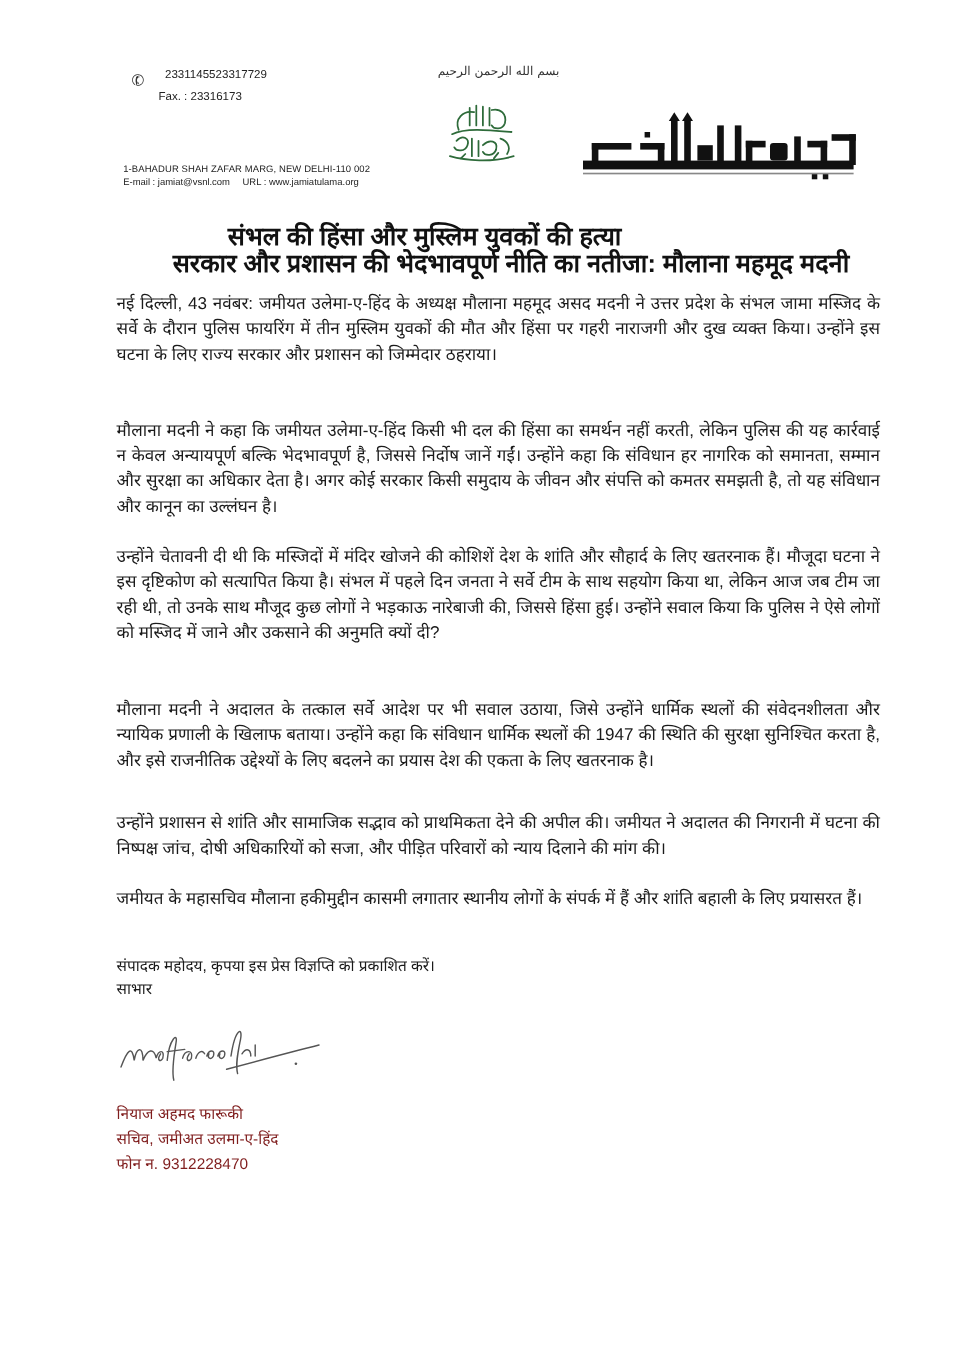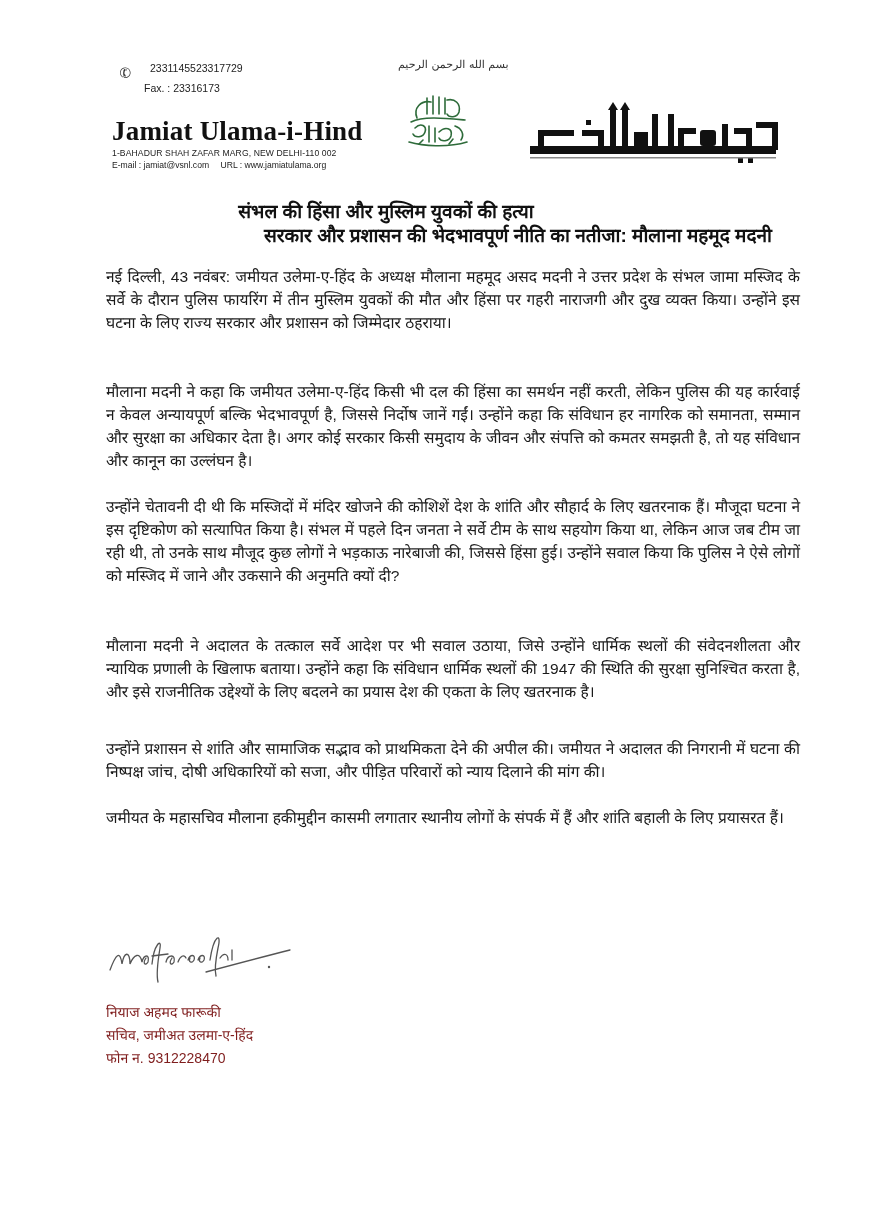--- a/index.html
+++ b/index.html
@@ -23,21 +23,21 @@
   
   .bismillah { position: absolute; left: 398px; top: 58px; font-family: "DejaVu Serif", serif;
       font-size: 11px; color: #333; direction: rtl; }
   .emblem { position: absolute; left: 403px; top: 92px; width: 72px; height: 58px; }
 
   
   .arabic-logo { position: absolute; left: 528px; top: 100px; width: 260px; height: 70px; }
 
   
   .title { position: absolute; left: 0; width: 772px; text-align: center; font-weight: bold;
-      font-size: 19px; color: #111; }
+      font-size: 23px; color: #111; }
   .title.l1 { top: 198px; }
   .title.l2 { top: 222px; text-align: right; }
 
   
   .body-text { position: absolute; left: 106px; width: 694px; font-size: 15.5px; line-height: 23px;
       color: #1a1a1a; text-align: justify; }
   .body-text p { margin: 0; }
   .p1 { top: 265px; }
   .p2 { top: 380px; }
   .p3 { top: 495px; }
@@ -58,21 +58,20 @@
     <div class="phone-row">
       <span class="phone-icon">✆</span>
       <div class="phones">
         <span>23311455</span>
         <span>23317729</span>
       </div>
     </div>
     <div class="fax">Fax. : 23316173</div>
   </div>
 
-  <div class="org-name">Jamiat Ulama-i-Hind</div>
   <div class="address">1-BAHADUR SHAH ZAFAR MARG, NEW DELHI-110 002</div>
   <div class="email-line">
     <span>E-mail : jamiat@vsnl.com</span>
     <span>URL : www.jamiatulama.org</span>
   </div>
 
   <div class="bismillah">بسم الله الرحمن الرحيم</div>
   <svg class="emblem" viewBox="0 0 72 58">
     <g fill="none" stroke="#2e6b3a" stroke-width="1.6" stroke-linecap="round">
       <path d="M14 26 C 10 16, 18 8, 28 10"></path>
@@ -136,20 +135,24 @@
   <div class="body-text p4">
       <p>मौलाना मदनी ने अदालत के तत्काल सर्वे आदेश पर भी सवाल उठाया, जिसे उन्होंने धार्मिक स्थलों की संवेदनशीलता और न्यायिक प्रणाली के खिलाफ बताया। उन्होंने कहा कि संविधान धार्मिक स्थलों की 1947 की स्थिति की सुरक्षा सुनिश्चित करता है, और इसे राजनीतिक उद्देश्यों के लिए बदलने का प्रयास देश की एकता के लिए खतरनाक है।</p>
     </div>
   <div class="body-text p6">
       <p>जमीयत के महासचिव मौलाना हकीमुद्दीन कासमी लगातार स्थानीय लोगों के संपर्क में हैं और शांति बहाली के लिए प्रयासरत हैं।</p>
     </div>
   <div class="body-text p5">
       <p>उन्होंने प्रशासन से शांति और सामाजिक सद्भाव को प्राथमिकता देने की अपील की। जमीयत ने अदालत की निगरानी में घटना की निष्पक्ष जांच, दोषी अधिकारियों को सजा, और पीड़ित परिवारों को न्याय दिलाने की मांग की।</p>
     </div>
 
+  <div class="closing">
+    <div>संपादक महोदय, कृपया इस प्रेस विज्ञप्ति को प्रकाशित करें।</div>
+    <div>साभार</div>
+  </div>
 
   <svg class="signature" viewBox="0 0 190 64">
     <g fill="none" stroke="#555" stroke-width="1.3" stroke-linecap="round">
       <path d="M4 46 C 10 30, 14 26, 16 40 C 18 28, 24 26, 24 40 C 28 30, 34 28, 36 38 C 38 30, 44 30, 42 38 C 40 42, 36 40, 40 34"></path>
       <path d="M46 40 C 48 20, 56 14, 54 24 C 52 36, 50 50, 52 58"></path>
       <path d="M46 32 L62 30"></path>
       <path d="M60 38 C 62 30, 70 30, 68 38 C 66 42, 62 40, 66 34 M72 38 C 74 32, 78 30, 80 34 M82 36 C 84 30, 90 30, 88 36 C 86 40, 82 38, 84 34 M92 36 C 94 30, 100 30, 98 36 C 96 40, 92 38, 94 34"></path>
       <path d="M104 36 C 108 10, 116 8, 112 24 C 110 34, 108 44, 110 52"></path>
       <path d="M114 34 C 118 28, 122 30, 122 36 M126 26 L126 36"></path>
       <path d="M100 48 C 130 40, 160 32, 184 26"></path>

